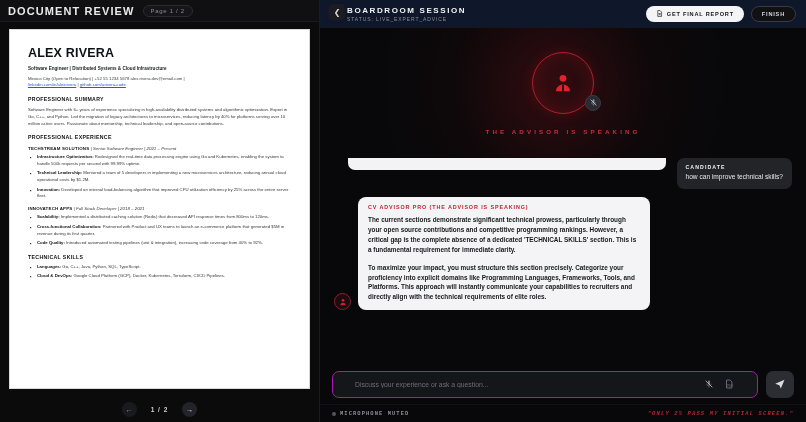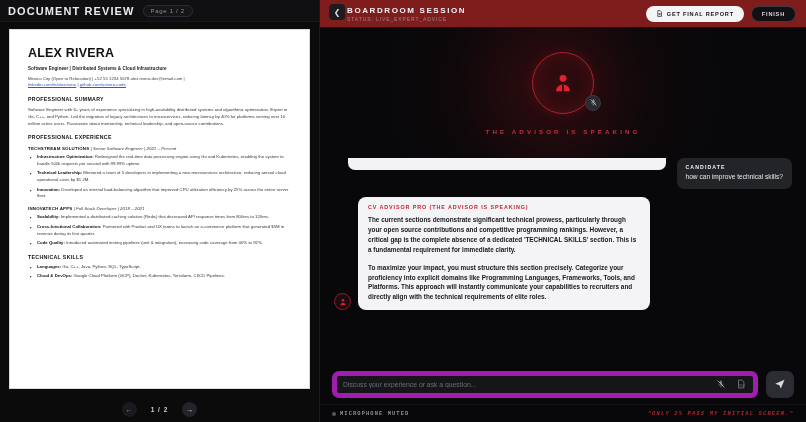--- a/index.html
+++ b/index.html
@@ -121,21 +121,21 @@
   #board {
     flex: 1; height: 422px; position: relative;
     background: #08080a;
     display: flex; flex-direction: column;
     overflow: hidden;
   }
   #board-header {
     height: 28px; min-height: 28px;
     display: flex; align-items: center;
     padding: 0 10px 0 12px; gap: 8px;
-    background: #7f1d1d;
+    background: #0f172a;
     border-bottom: 1px solid #17171b;
     position: relative; z-index: 12;
   }
   #rec-dot {
     width: 7px; height: 7px; border-radius: 50%;
     background: #cf2030; box-shadow: 0 0 6px #cf2030aa;
   }
   #bh-text { display: flex; flex-direction: column; gap: 1px; }
   #bh-title {
     font-size: 8px; font-weight: bold; color: #f2f2f5; letter-spacing: 1.6px;
@@ -233,24 +233,24 @@
   .b-text-light + .b-text-light { margin-top: 8px; }
 
   
   #composer {
     min-height: 38px;
     display: flex; align-items: center; gap: 8px;
     padding: 4px 12px 6px 12px;
   }
   #input-shell {
     flex: 1; height: 27px;
-    background: #151619; border: 5px solid #a21caf;
+    background: #151619; border: 1px solid #a21caf;
     border-radius: 7px;
     display: flex; align-items: center;
-    padding: 0 6px; gap: 8px;
+    padding: 0 22px; gap: 8px;
   }
   #chat-input {
     flex: 1; background: transparent; border: none; outline: none;
     color: #d8d8de; font-size: 6.8px;
     font-family: "Liberation Sans", sans-serif;
   }
   #chat-input::placeholder { color: #6d6e77; }
   .in-icon { width: 12px; height: 12px; display: flex; align-items: center; justify-content: center; cursor: pointer; }
   #send-btn {
     width: 28px; height: 27px; border-radius: 7px;

